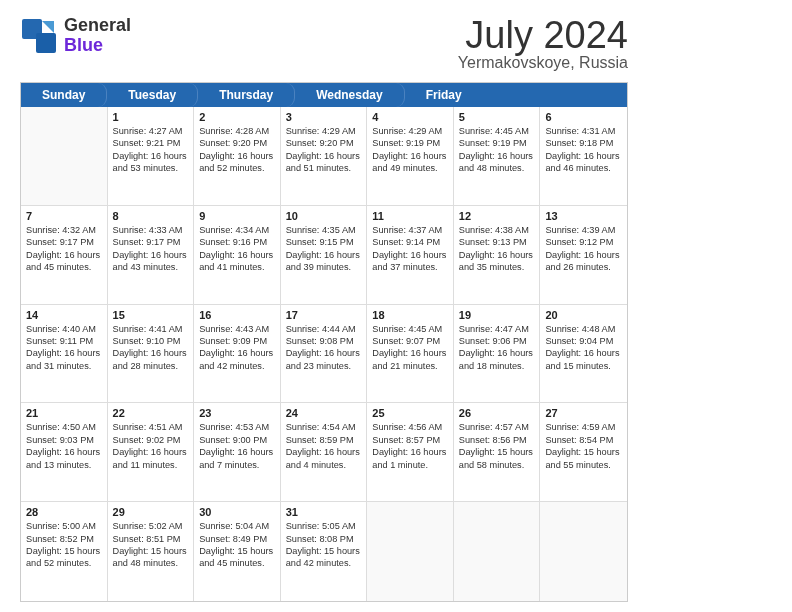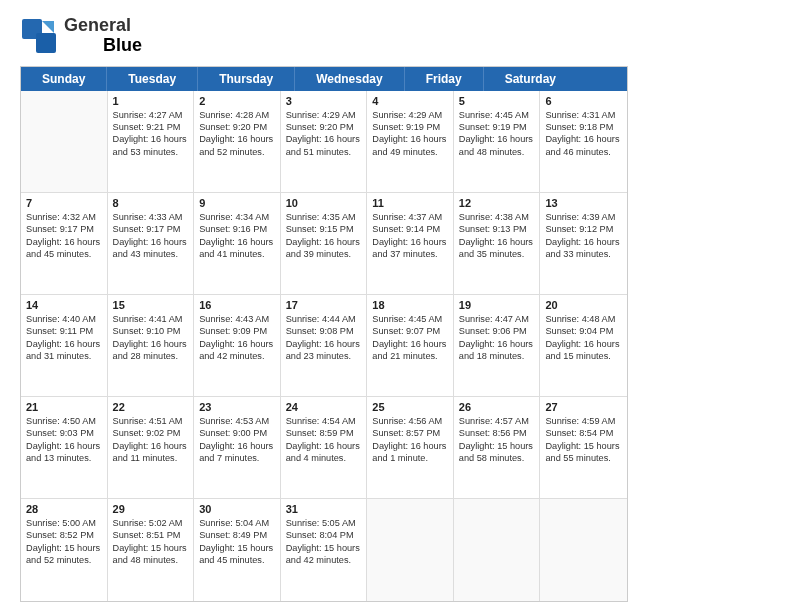--- a/index.html
+++ b/index.html
@@ -31,21 +31,21 @@
     .logo-icon {
       width: 38px;
       height: 38px;
     }
     .logo-text {
       font-size: 18px;
       font-weight: bold;
       line-height: 1.1;
     }
     .logo-text span.general { color: #333; }
-    .logo-text span.blue { color: #000000; margin-left: 39px; }
+    .logo-text span.blue { color: #6d28d9; }
     .title-block {
       text-align: right;
     }
     .month-title {
       font-size: 38px;
       color: #333;
       font-weight: 300;
       line-height: 1;
     }
     .location-title {
@@ -63,20 +63,21 @@
       grid-template-columns: repeat(7, 1fr);
       background: #2468b0;
     }
     .cal-header-cell {
       color: #fff;
       font-size: 12px;
       font-weight: bold;
       padding: 5px 21px;
       text-align: center;
       border-right: 1px solid #4a82c0;
+      border-radius: 9px;
     }
     .cal-header-cell:last-child { border-right: none; }
     .cal-body {
       flex: 1;
       display: grid;
       grid-template-rows: repeat(5, 1fr);
     }
     .cal-row {
       display: grid;
       grid-template-columns: repeat(7, 1fr);
@@ -114,30 +115,33 @@
         <rect x="0" y="0" width="38" height="38" fill="white"></rect>
         <rect x="2" y="2" width="20" height="20" rx="2" fill="#2468b0"></rect>
         <rect x="16" y="16" width="20" height="20" rx="2" fill="#1a5fa8"></rect>
         <polygon points="22,4 34,4 34,16" fill="#4a9ad4"></polygon>
       </svg>
       <div class="logo-text">
         <div><span class="general">General</span></div>
         <div><span class="blue">Blue</span></div>
       </div>
     </div>
+    <div class="title-block">
+      <div class="month-title">July 2024</div>
+      <div class="location-title">Yermakovskoye, Russia</div>
+    </div>
   </div>
 
   <div class="calendar">
     <div class="cal-header">
       <div class="cal-header-cell">Sunday</div>
       <div class="cal-header-cell">Tuesday</div>
       <div class="cal-header-cell">Thursday</div>
       <div class="cal-header-cell">Wednesday</div>
       <div class="cal-header-cell">Friday</div>
-      <div class="cal-header-cell">Saturday</div>
     </div>
     <div class="cal-body" id="cal-body">
     <div class="cal-row">
           <div class="cal-cell empty"></div>
           <div class="cal-cell">
         <div class="day-num">1</div>
         <div class="cell-line">Sunrise: 4:27 AM</div>
         <div class="cell-line">Sunset: 9:21 PM</div>
         <div class="cell-line">Daylight: 16 hours</div>
         <div class="cell-line">and 53 minutes.</div>
@@ -219,21 +223,21 @@
         <div class="cell-line">Sunrise: 4:38 AM</div>
         <div class="cell-line">Sunset: 9:13 PM</div>
         <div class="cell-line">Daylight: 16 hours</div>
         <div class="cell-line">and 35 minutes.</div>
       </div>
           <div class="cal-cell">
         <div class="day-num">13</div>
         <div class="cell-line">Sunrise: 4:39 AM</div>
         <div class="cell-line">Sunset: 9:12 PM</div>
         <div class="cell-line">Daylight: 16 hours</div>
-        <div class="cell-line">and 33 minutes.</div>
+        <div class="cell-line">and 26 minutes.</div>
       </div>
         </div>
         <div class="cal-row">
           <div class="cal-cell">
         <div class="day-num">14</div>
         <div class="cell-line">Sunrise: 4:40 AM</div>
         <div class="cell-line">Sunset: 9:11 PM</div>
         <div class="cell-line">Daylight: 16 hours</div>
         <div class="cell-line">and 31 minutes.</div>
       </div>
@@ -349,21 +353,21 @@
           <div class="cal-cell">
         <div class="day-num">30</div>
         <div class="cell-line">Sunrise: 5:04 AM</div>
         <div class="cell-line">Sunset: 8:49 PM</div>
         <div class="cell-line">Daylight: 15 hours</div>
         <div class="cell-line">and 45 minutes.</div>
       </div>
           <div class="cal-cell">
         <div class="day-num">31</div>
         <div class="cell-line">Sunrise: 5:05 AM</div>
-        <div class="cell-line">Sunset: 8:04 PM</div>
+        <div class="cell-line">Sunset: 8:08 PM</div>
         <div class="cell-line">Daylight: 15 hours</div>
         <div class="cell-line">and 42 minutes.</div>
       </div>
           <div class="cal-cell empty"></div>
           <div class="cal-cell empty"></div>
           <div class="cal-cell empty"></div>
         </div>
       </div>
   </div>
 </div>

